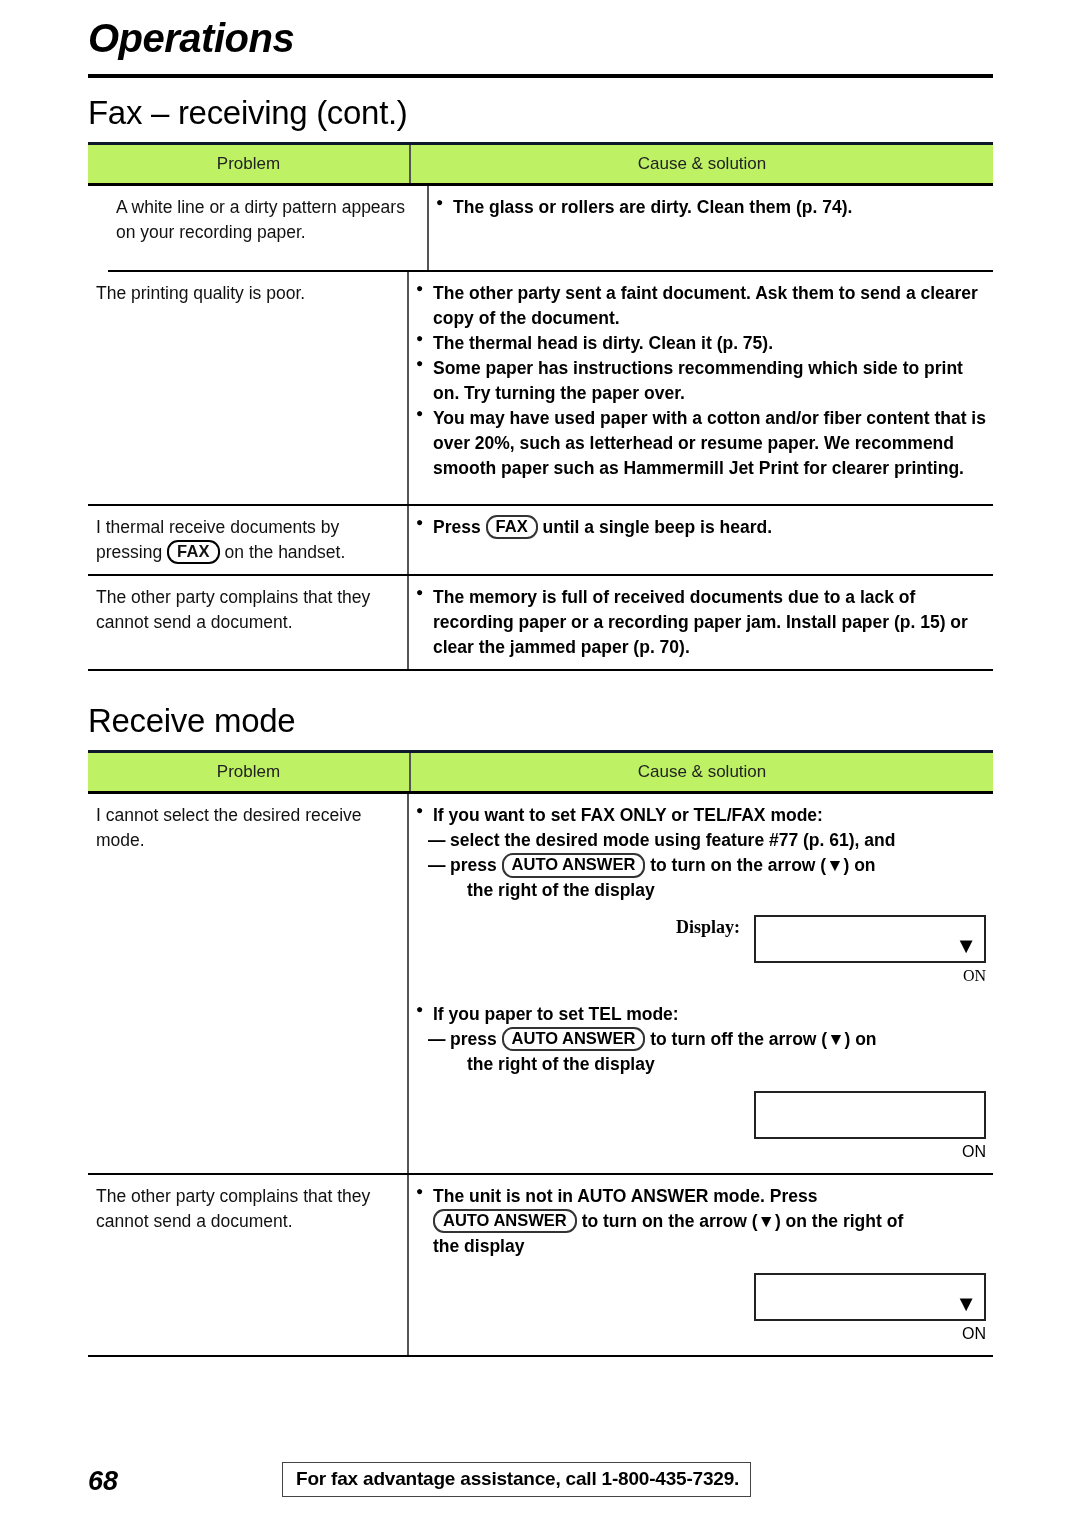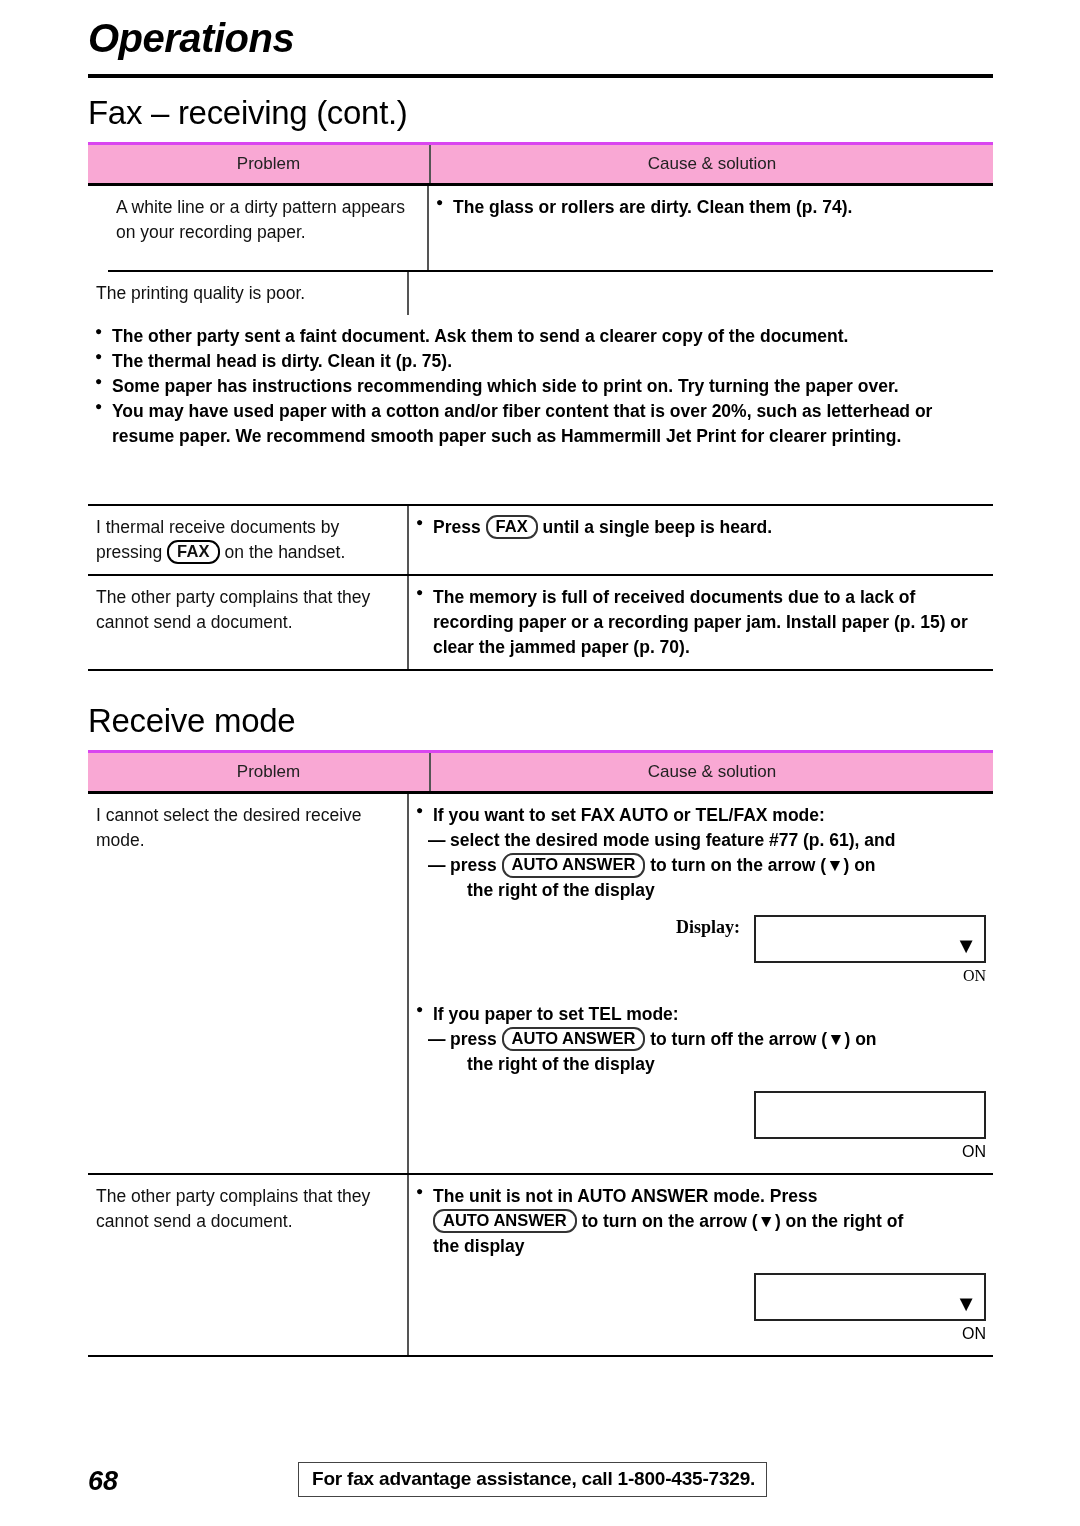--- a/index.html
+++ b/index.html
@@ -57,25 +57,24 @@
   .tbl {
     position: absolute;
     left: 88px;
     width: 905px;
   }
   #tbl1 { top: 142px; }
   #tbl2 { top: 750px; }
 
   .thead {
     display: flex;
-    background: #f9a8d4;
-    border-top: 3px solid #d946ef;
+    background: #bef264;
+    border-top: 3px solid #0f172a;
     border-bottom: 3px solid #000;
     height: 38px;
-    padding-left: 20px;
   }
   .th {
     display: flex;
     align-items: center;
     justify-content: center;
     font-size: 17px;
     color: #222;
   }
   .th-problem { width: 321px; border-right: 2px solid #555; }
   .th-cause   { flex: 1; }
@@ -203,21 +202,21 @@
   .page-num {
     position: absolute;
     left: 88px;
     top: 4px;
     font-size: 27px;
     font-weight: bold;
     font-style: italic;
   }
   .footer-box {
     position: absolute;
-    left: 298px;
+    left: 282px;
     top: 0px;
     border: 1.5px solid #444;
     padding: 5px 11px 6px 13px;
     font-size: 19px;
     font-weight: bold;
     letter-spacing: -0.2px;
     white-space: nowrap;
   }
 </style>
 </head>
@@ -239,21 +238,21 @@
 
     <div class="trow" style="min-height:84px;margin-left:20px;">
       <div class="cell-problem">A white line or a dirty pattern appears on your recording paper.</div>
       <div class="cell-cause">
         <ul class="bl">
           <li>The glass or rollers are dirty. Clean them (p. 74).</li>
         </ul>
       </div>
     </div>
 
-    <div class="trow" style="min-height:232px;flex-direction:column;">
+    <div class="trow" style="min-height:232px;">
       <div class="cell-problem">The printing quality is poor.</div>
       <div class="cell-cause">
         <ul class="bl">
           <li>The other party sent a faint document. Ask them to send a clearer copy of the document.</li>
           <li>The thermal head is dirty. Clean it (p. 75).</li>
           <li>Some paper has instructions recommending which side to print on. Try turning the paper over.</li>
           <li>You may have used paper with a cotton and/or fiber content that is over 20%, such as letterhead or resume paper. We recommend smooth paper such as Hammermill Jet Print for clearer printing.</li>
         </ul>
       </div>
     </div>
@@ -293,21 +292,21 @@
     <div class="thead">
       <div class="th th-problem">Problem</div>
       <div class="th th-cause">Cause &amp; solution</div>
     </div>
 
     <div class="trow" style="min-height:346px;">
       <div class="cell-problem">I cannot select the desired receive mode.</div>
       <div class="cell-cause">
 
         <ul class="bl">
-          <li>If you want to set FAX AUTO or TEL/FAX mode:</li>
+          <li>If you want to set FAX ONLY or TEL/FAX mode:</li>
         </ul>
         <div class="dash">select the desired mode using feature #77 (p. 61), and</div>
         <div class="dash">
           <span>press</span>
           <span class="key-light">AUTO ANSWER</span>
           <span>to turn on the arrow (▼) on</span>
         </div>
         <div class="cont">the right of the display</div>
 
         <div class="lcd-with-label" style="margin-top:12px;">

